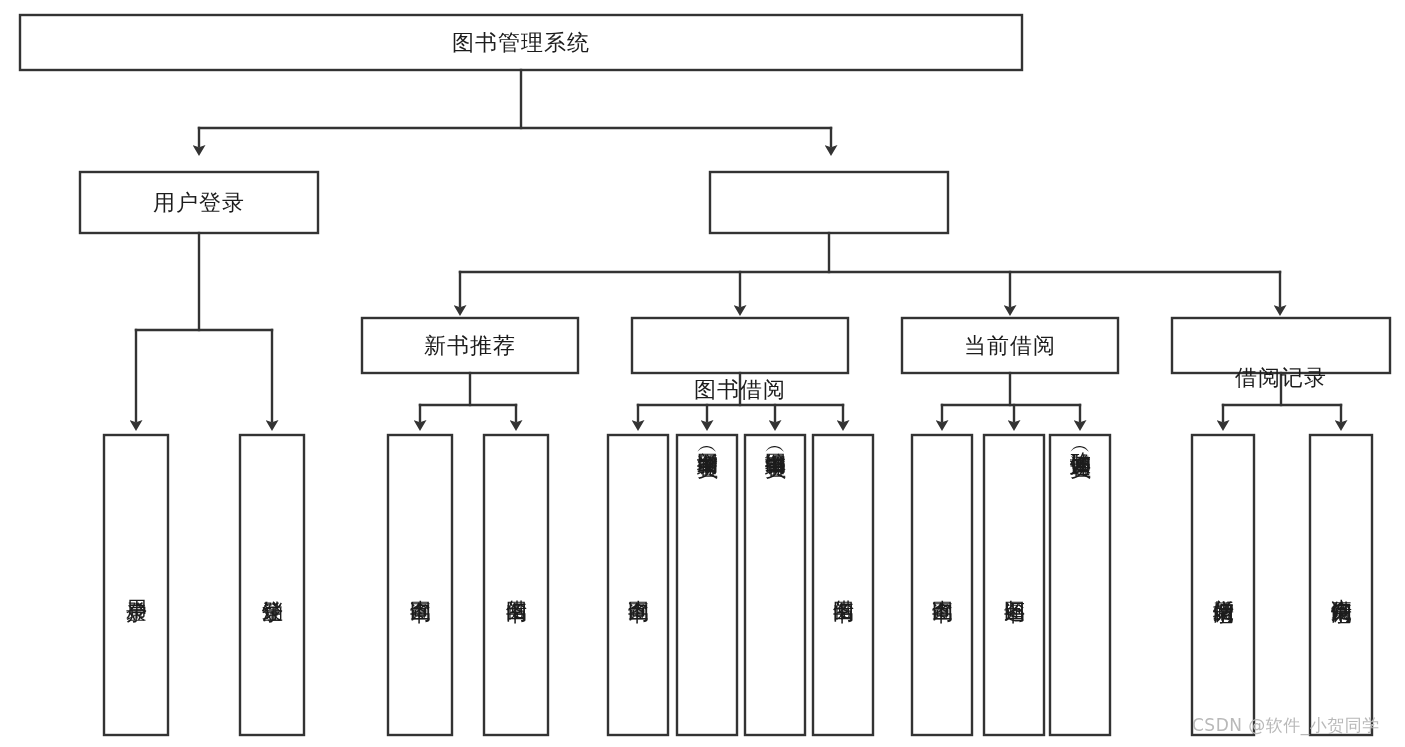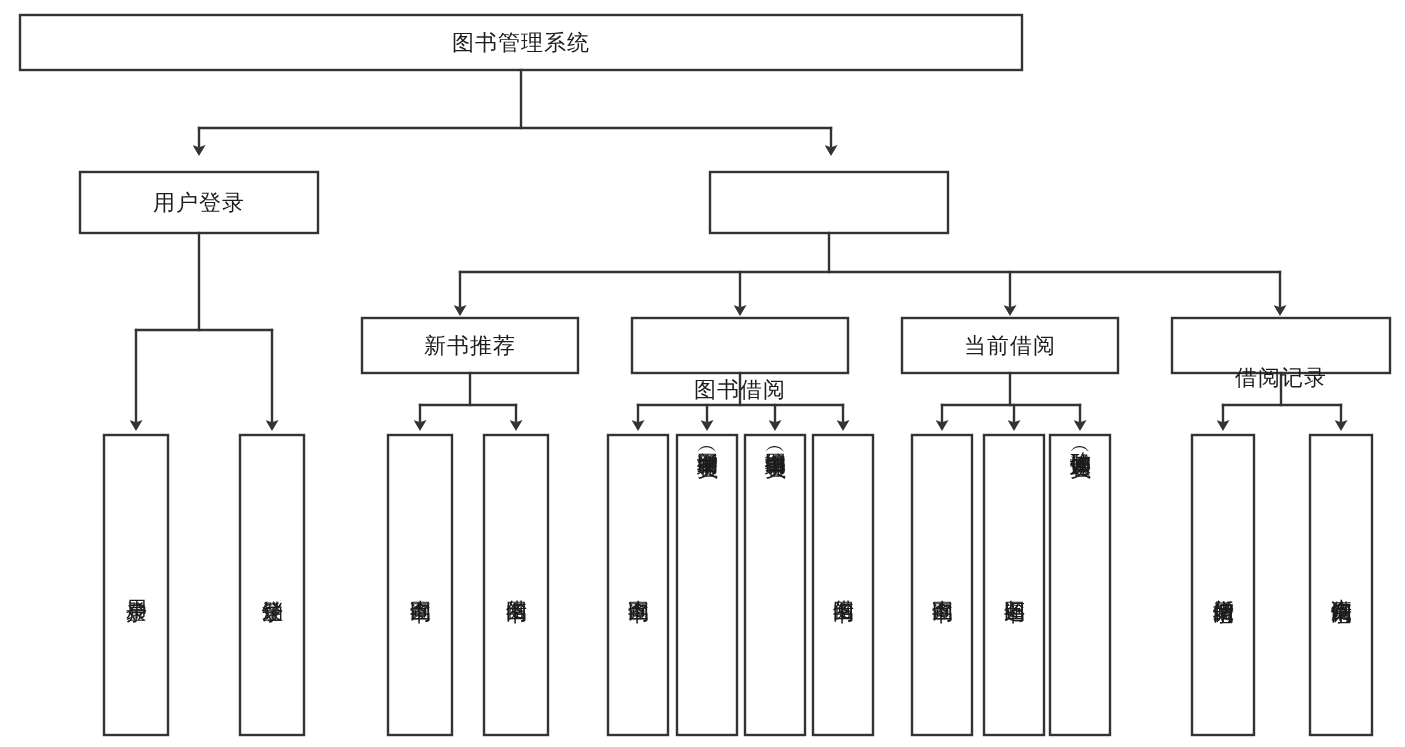--- a/index.html
+++ b/index.html
@@ -232,14 +232,15 @@
   </div>
 
   <div class="vlabel-wrap" style="left:1192px; top:435px; width:62px; height:300px;">
     <span class="vlabel-text">新增借阅记录</span>
   </div>
 
   <div class="vlabel-wrap" style="left:1310px; top:435px; width:62px; height:300px;">
     <span class="vlabel-text">查询借阅记录</span>
   </div>
 
+  <div class="watermark" style="left:1192px; top:714px;">CSDN @软件_小贺同学</div>
 
 </div>
 
 </body></html>

